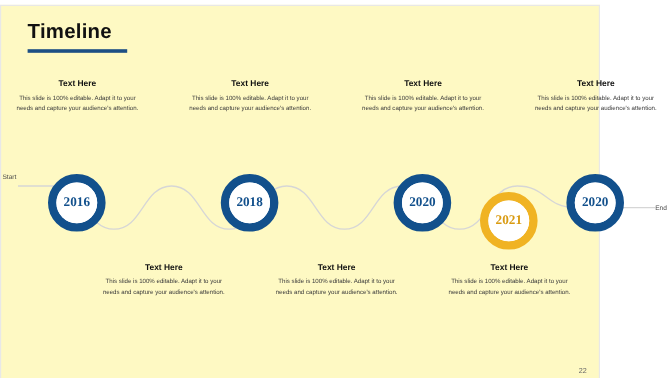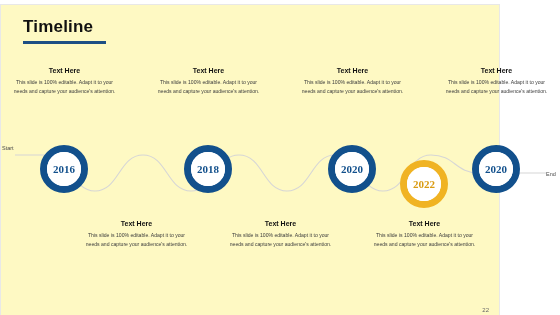--- a/index.html
+++ b/index.html
@@ -88,21 +88,21 @@
   <div class="node blue" style="left:39px;top:140px;">
     <div class="inner">2016</div>
   </div>
   <div class="node blue" style="left:183px;top:140px;">
     <div class="inner">2018</div>
   </div>
   <div class="node blue" style="left:327px;top:140px;">
     <div class="inner">2020</div>
   </div>
   <div class="node gold" style="left:399px;top:155px;">
-    <div class="inner">2022</div>
+    <div class="inner">2021</div>
   </div>
   <div class="node blue" style="left:471px;top:140px;">
     <div class="inner">2020</div>
   </div>
 
   <div class="block" style="left:11px;top:62px;">
     <div class="hd">Text Here</div>
     <div class="bd">This slide is 100% editable. Adapt it to your needs and capture your audience's attention.</div>
   </div>
   <div class="block" style="left:155px;top:62px;">

